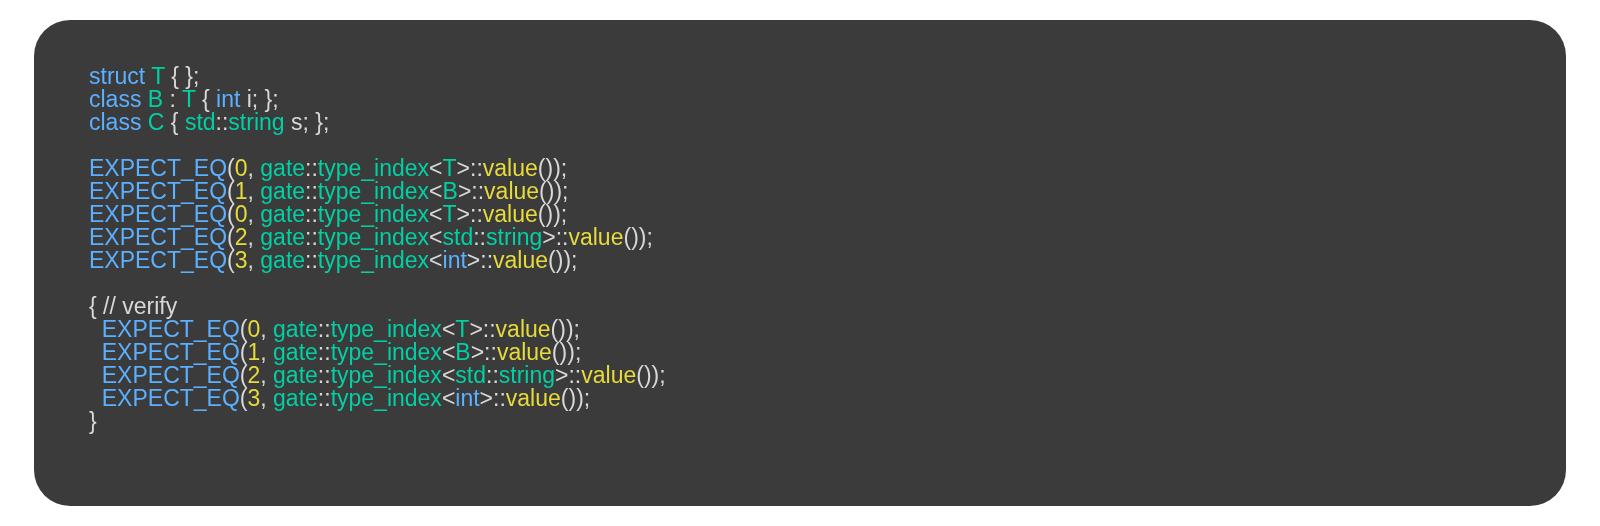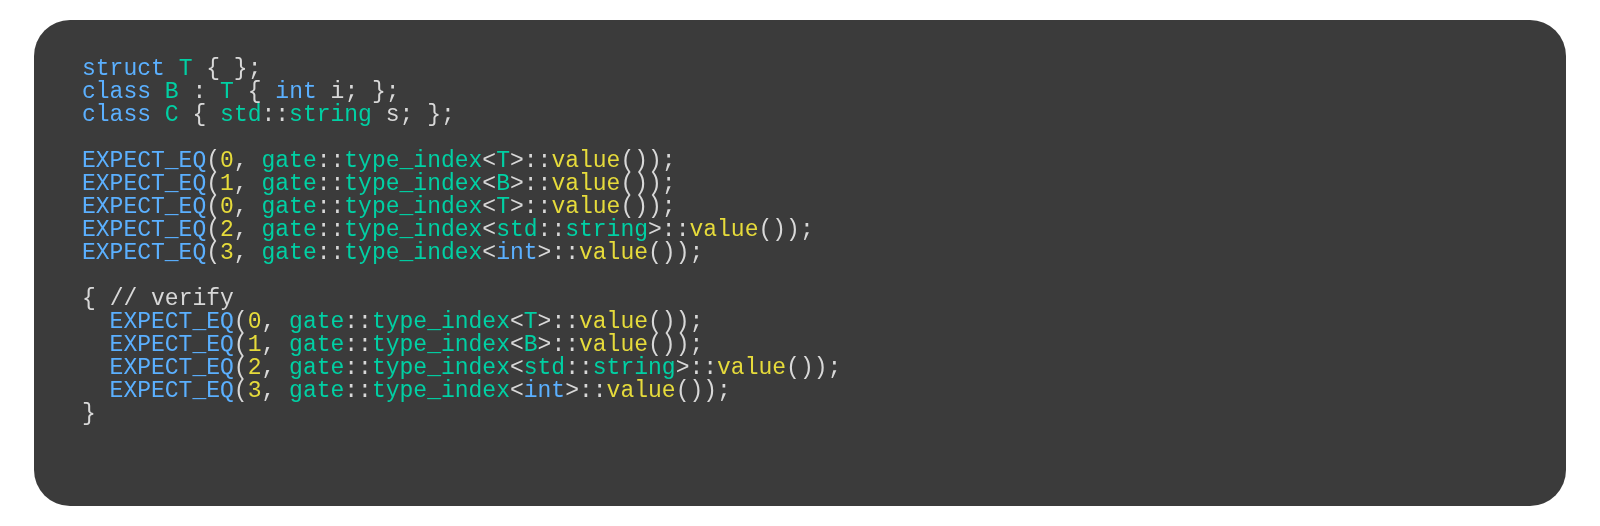--- a/index.html
+++ b/index.html
@@ -13,22 +13,22 @@
   .code-block {
     background: #3b3b3b;
     border-radius: 36px;
     margin: 20px 34px;
     padding: 34px 44px 34px 44px;
     box-sizing: border-box;
     width: 1532px;
     height: 486px;
   }
   pre {
-    margin: 4px;
-    font-family: Liberation Mono, monospace;
+    margin: 11px;
+    font-family: Liberation Sans, sans-serif;
     font-size: 23px;
     line-height: 1.0;
     color: #d8d8d8;
     white-space: pre;
     font-variant-ligatures: none;
     letter-spacing: 0px;
   }
   .kw   { color: #5bb0ff; }   
   .type { color: #00d0a4; }
   .mac  { color: #5bb0ff; }   

